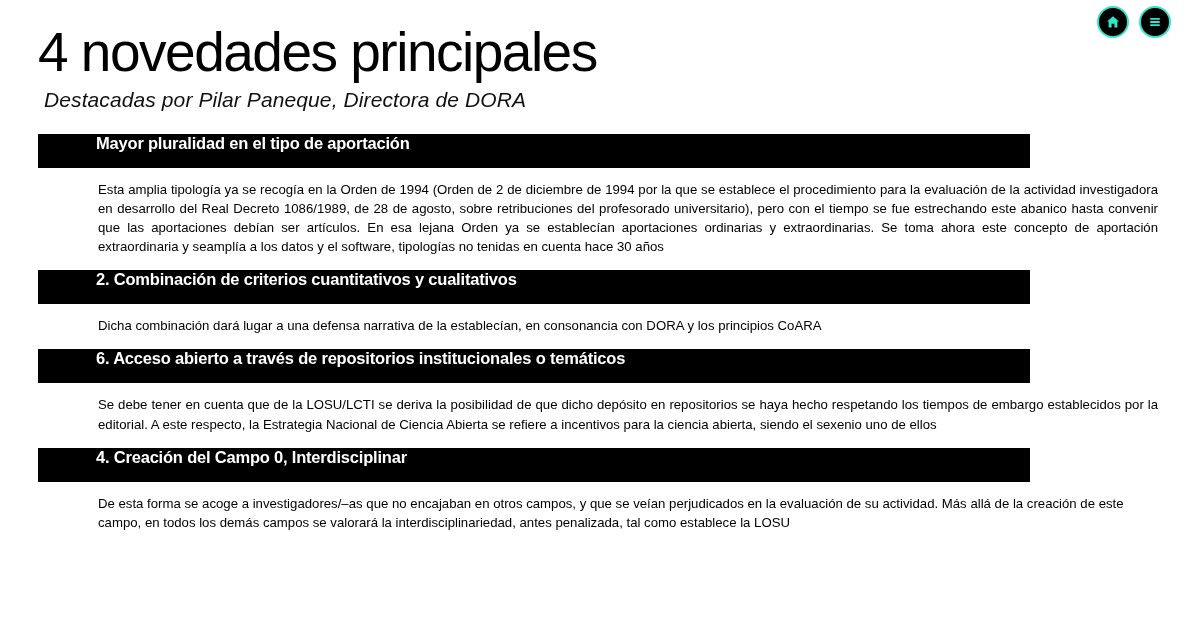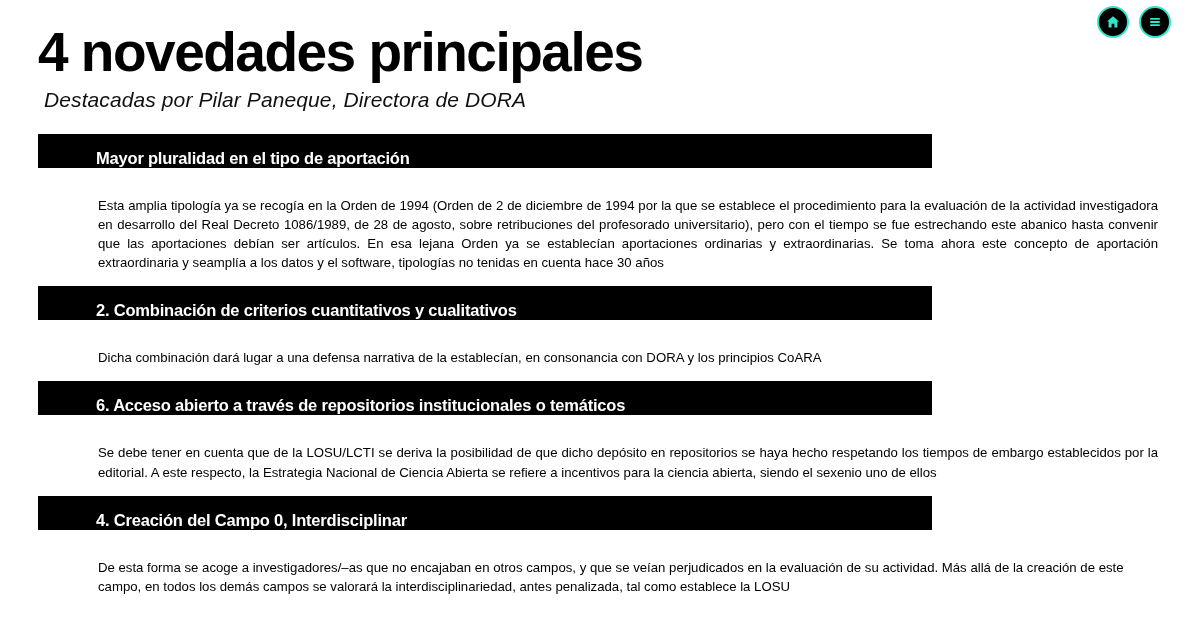--- a/index.html
+++ b/index.html
@@ -45,64 +45,64 @@
     cursor: pointer;
   }
   .icon-btn svg { display: block; }
 
   
   .title {
     margin: 0;
     padding-top: 24px;
     font-size: 55px;
     line-height: 1.05;
-    font-weight: 700;
+    font-weight: 400;
     letter-spacing: -1.5px;
     color: #000000;
   }
   .subtitle {
     margin: 6px 0 0 6px;
     font-size: 21px;
     font-style: italic;
     font-weight: 400;
     color: #111111;
     letter-spacing: 0.1px;
   }
 
   
   .sections {
     margin-top: 22px;
   }
   .section { margin-bottom: 4px; }
 
   .bar {
     display: flex;
-    align-items: flex-end;
+    align-items: flex-start;
     height: 34px;
     background: #000000;
-    width: 894px;
+    width: 992px;
   }
   .swatch {
     width: 40px;
     flex: 0 0 40px;
     margin: 2px 0 2px 2px;
   }
   .bar-title {
     flex: 1;
     display: flex;
     align-items: center;
     padding-left: 16px;
     color: #ffffff;
     font-size: 16.5px;
     font-weight: 700;
     letter-spacing: -0.2px;
   }
 
   .body-text {
-    margin: 28px 0 14px 60px;
+    margin: 12px 0 14px 60px;
     width: 1060px;
     font-size: 13.2px;
     line-height: 1.45;
     text-align: justify;
     color: #000000;
   }
   .body-text.nojustify { text-align: left; }
 </style>
 </head>
 <body>

